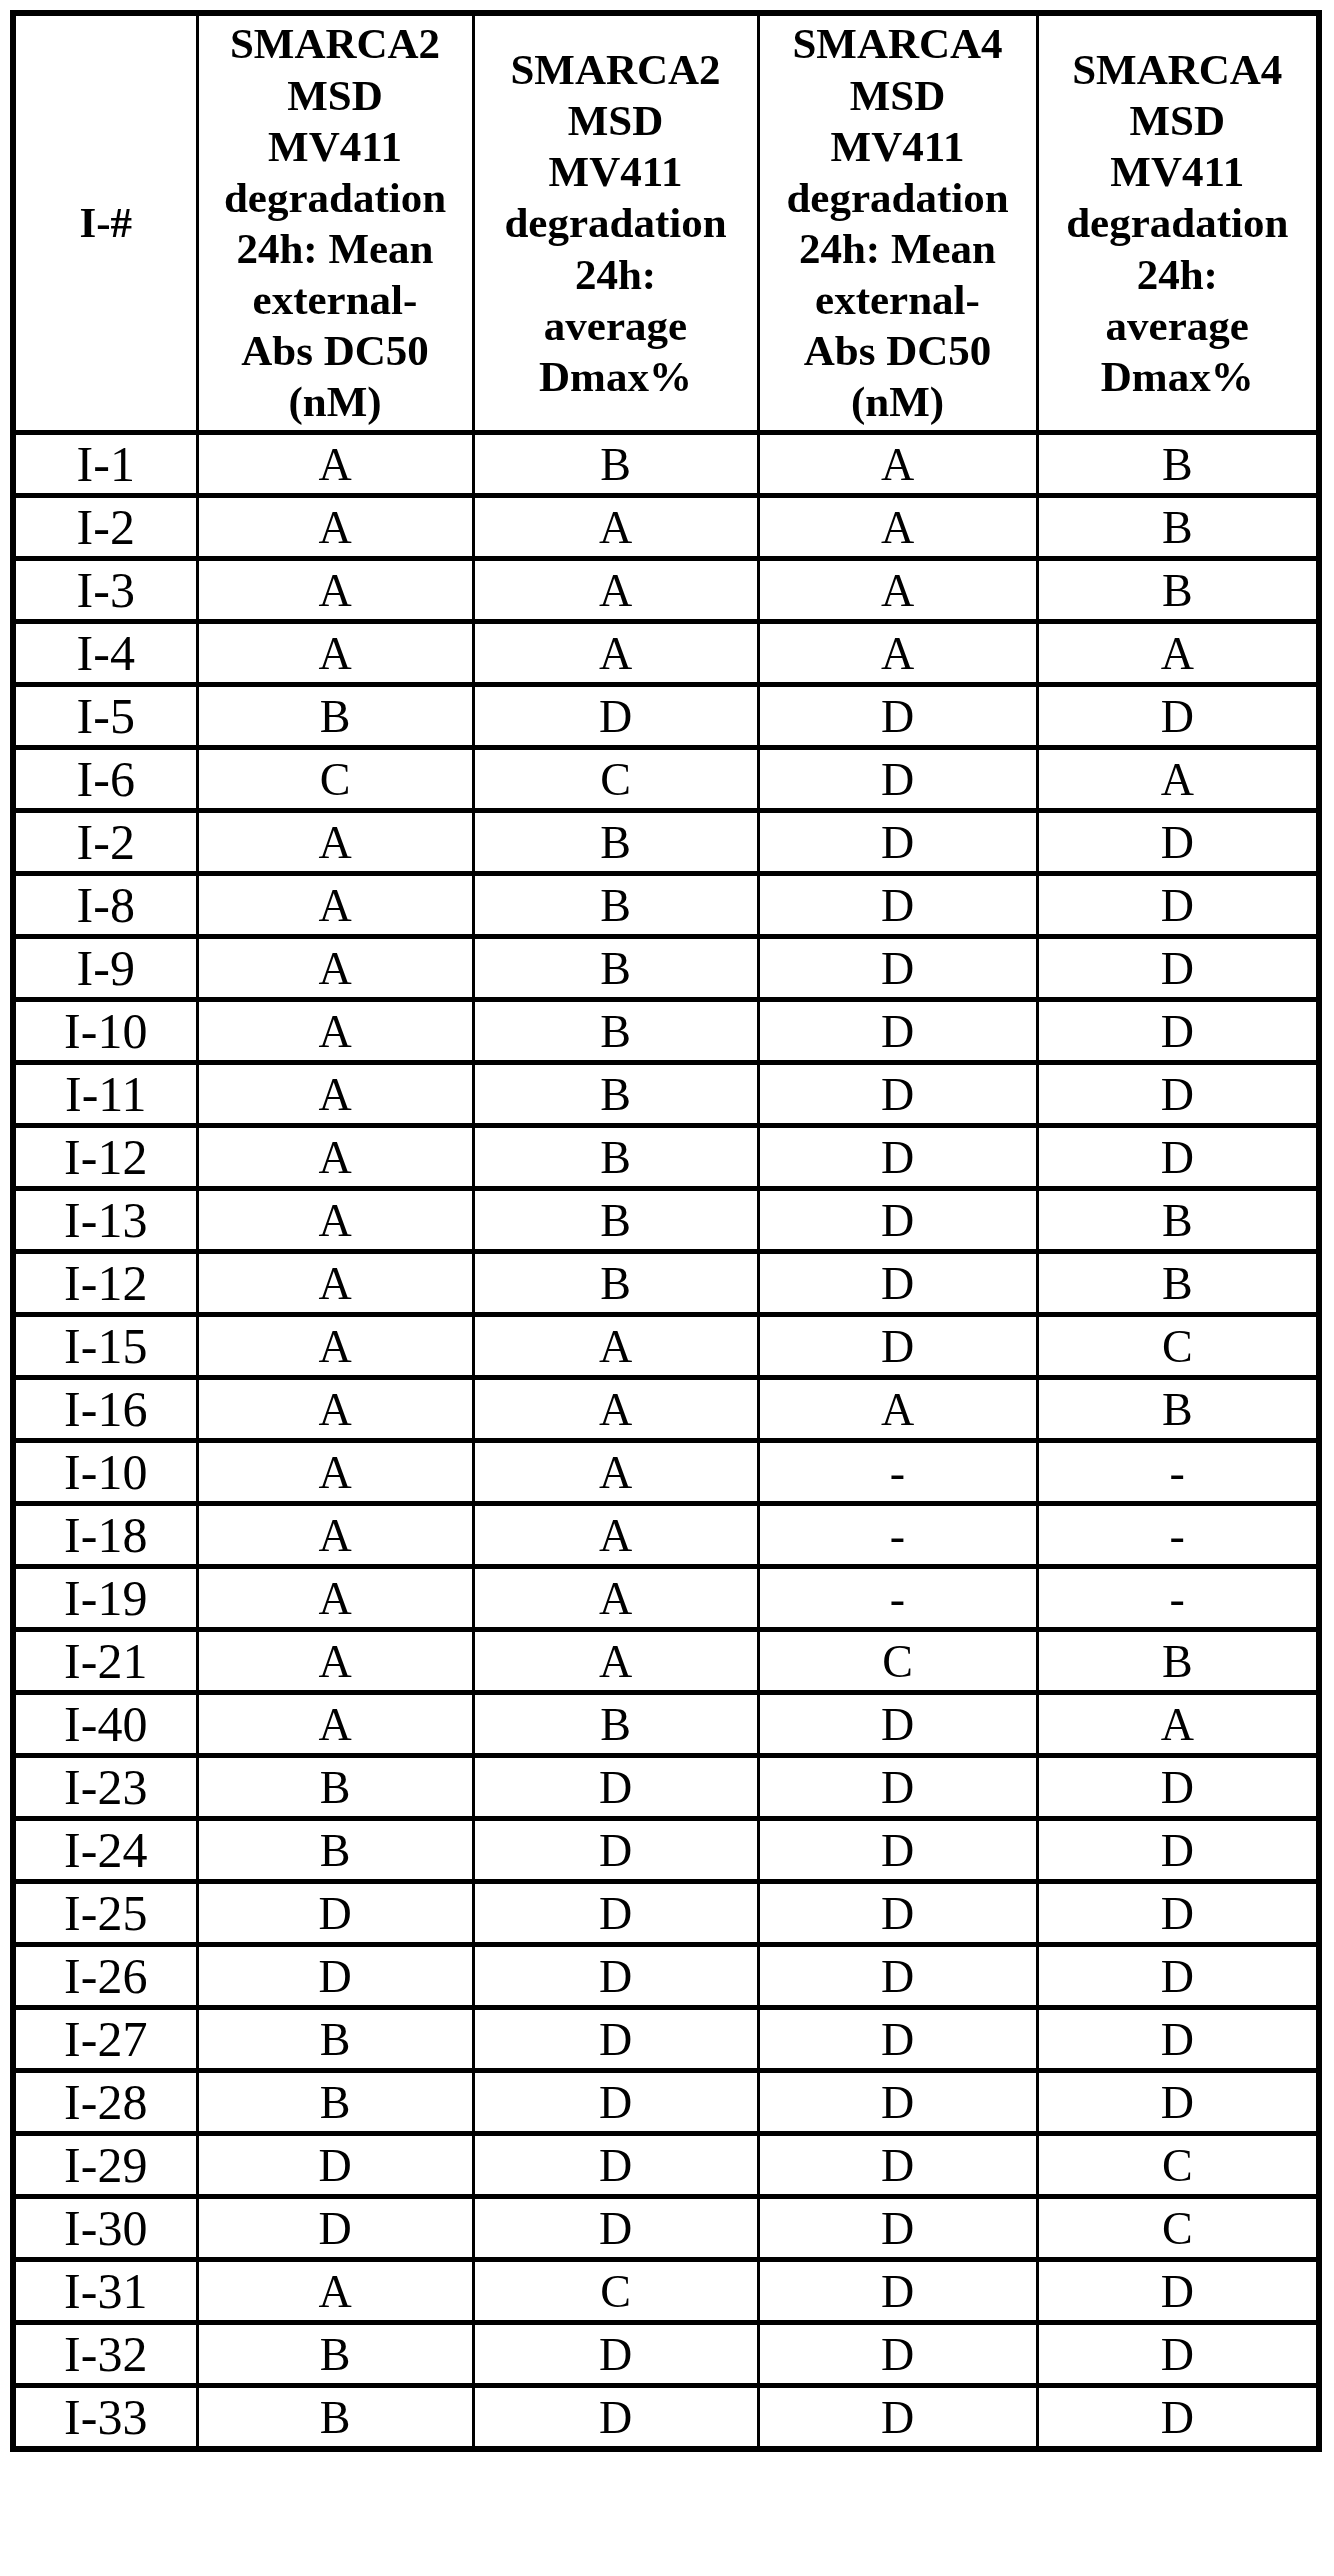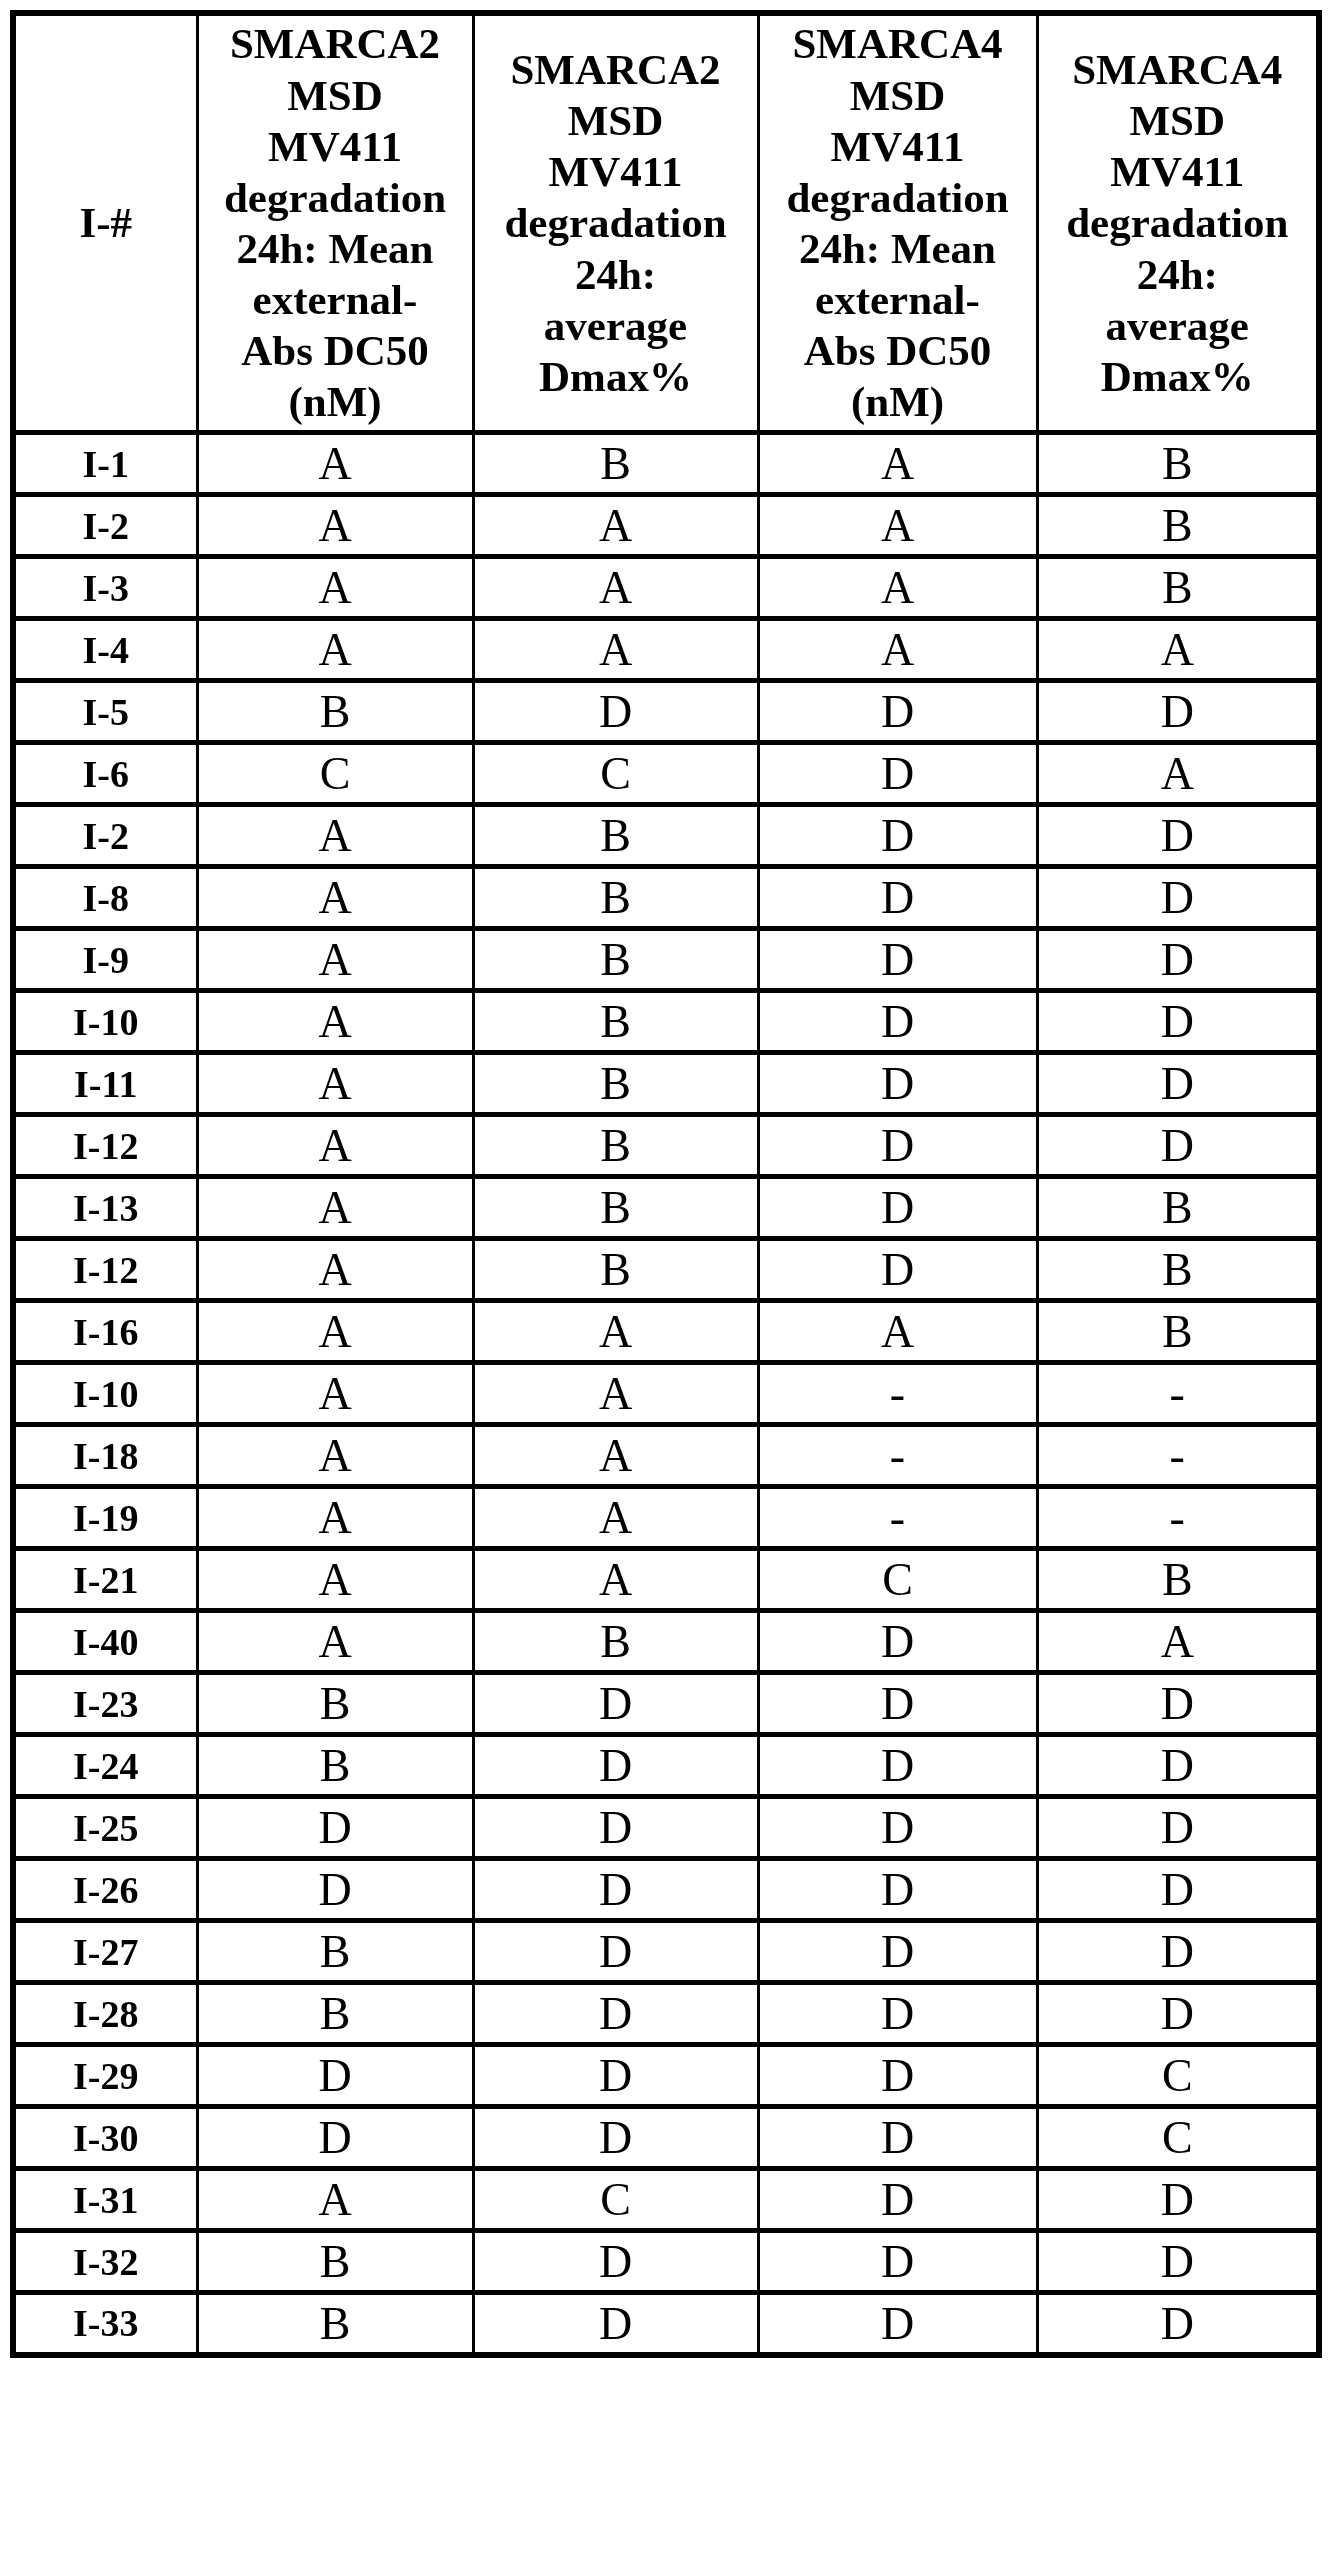--- a/index.html
+++ b/index.html
@@ -39,22 +39,22 @@
     height: 414px;
     font-size: 43px;
     font-weight: bold;
     line-height: 1.19;
     white-space: pre-line;
   }
   tbody tr {
     height: 62px;
   }
   tbody th {
-    font-size: 38px;
-    font-weight: bold;
+    font-size: 50px;
+    font-weight: normal;
     margin-top: 16px;
   }
   tbody td {
     font-size: 46px;
     font-weight: normal;
   }
 </style>
 </head>
 <body>
 
@@ -195,20 +195,27 @@
           <td>B</td>
         </tr>
         <tr>
           <th>I-12</th>
           <td>A</td>
           <td>B</td>
           <td>D</td>
           <td>B</td>
         </tr>
         <tr>
+          <th>I-15</th>
+          <td>A</td>
+          <td>A</td>
+          <td>D</td>
+          <td>C</td>
+        </tr>
+        <tr>
           <th>I-16</th>
           <td>A</td>
           <td>A</td>
           <td>A</td>
           <td>B</td>
         </tr>
         <tr>
           <th>I-10</th>
           <td>A</td>
           <td>A</td>

